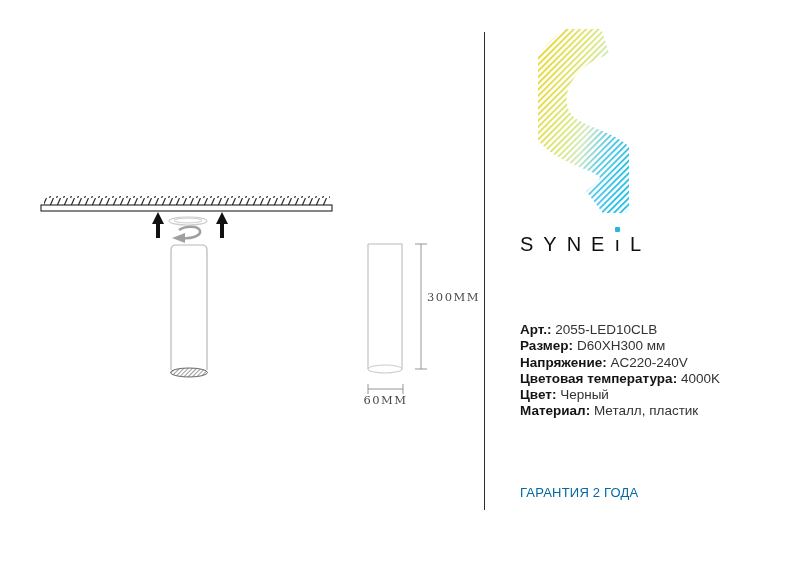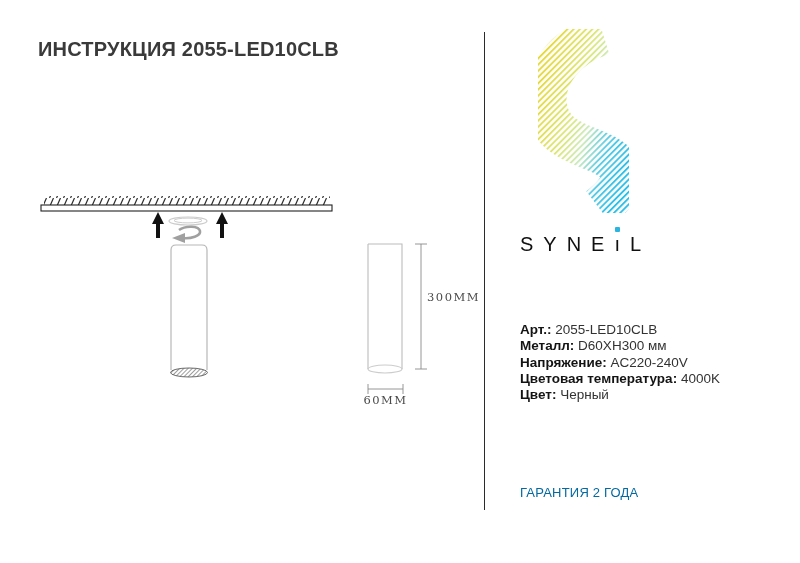--- a/index.html
+++ b/index.html
@@ -43,21 +43,20 @@
   .dim-label {
     font-family:"DejaVu Serif", serif; font-size:11.5px; fill:#4a4a4a;
     letter-spacing:1.5px;
   }
 </style>
 </head>
 <body>
 
 <div class="page">
 
-  <h1 class="title">ИНСТРУКЦИЯ 2055-LED10CLB</h1>
 
   <svg class="diagram" width="480" height="563" viewBox="0 0 480 563">
     <defs>
       <pattern id="ceilHatch" patternUnits="userSpaceOnUse" width="7" height="9">
         <line x1="0.5" y1="9" x2="4.5" y2="0" stroke="#2a2a2a" stroke-width="1.2"></line>
       </pattern>
       <pattern id="denseHatch" patternUnits="userSpaceOnUse" width="3" height="3" patternTransform="rotate(45)">
         <line x1="0" y1="0" x2="0" y2="3" stroke="#4c4c4c" stroke-width="1.1"></line>
       </pattern>
     </defs>
@@ -127,26 +126,27 @@
     <path d="M 74,5 C 36,17 13,47 17,77 C 21,107 46,113 69,123 C 97,135 104,153 70,179" fill="none" stroke="url(#logoGrad)" stroke-width="42" mask="url(#logoMask)"></path>
   </svg>
 
   <div class="wordmark"><span>SYNE</span><span class="iwrap"><span>ı</span><span class="idot"></span></span><span>L</span></div>
 
 
   <div class="specs">
 
       <div class="spec-row"><span class="lbl">Арт.:</span> <span class="val">2055-LED10CLB</span></div>
 
-      <div class="spec-row"><span class="lbl">Металл:</span> <span class="val">D60XH300 мм</span></div>
+      <div class="spec-row"><span class="lbl">Размер:</span> <span class="val">D60XH300 мм</span></div>
 
       <div class="spec-row"><span class="lbl">Напряжение:</span> <span class="val">AC220-240V</span></div>
 
 
       <div class="spec-row"><span class="lbl">Цветовая температура:</span> <span class="val">4000K</span></div>
 
       <div class="spec-row"><span class="lbl">Цвет:</span> <span class="val">Черный</span></div>
 
+      <div class="spec-row"><span class="lbl">Материал:</span> <span class="val">Металл, пластик</span></div>
     </div>
 
   <div class="warranty">ГАРАНТИЯ 2 ГОДА</div>
 
 </div>
 
 </body></html>

